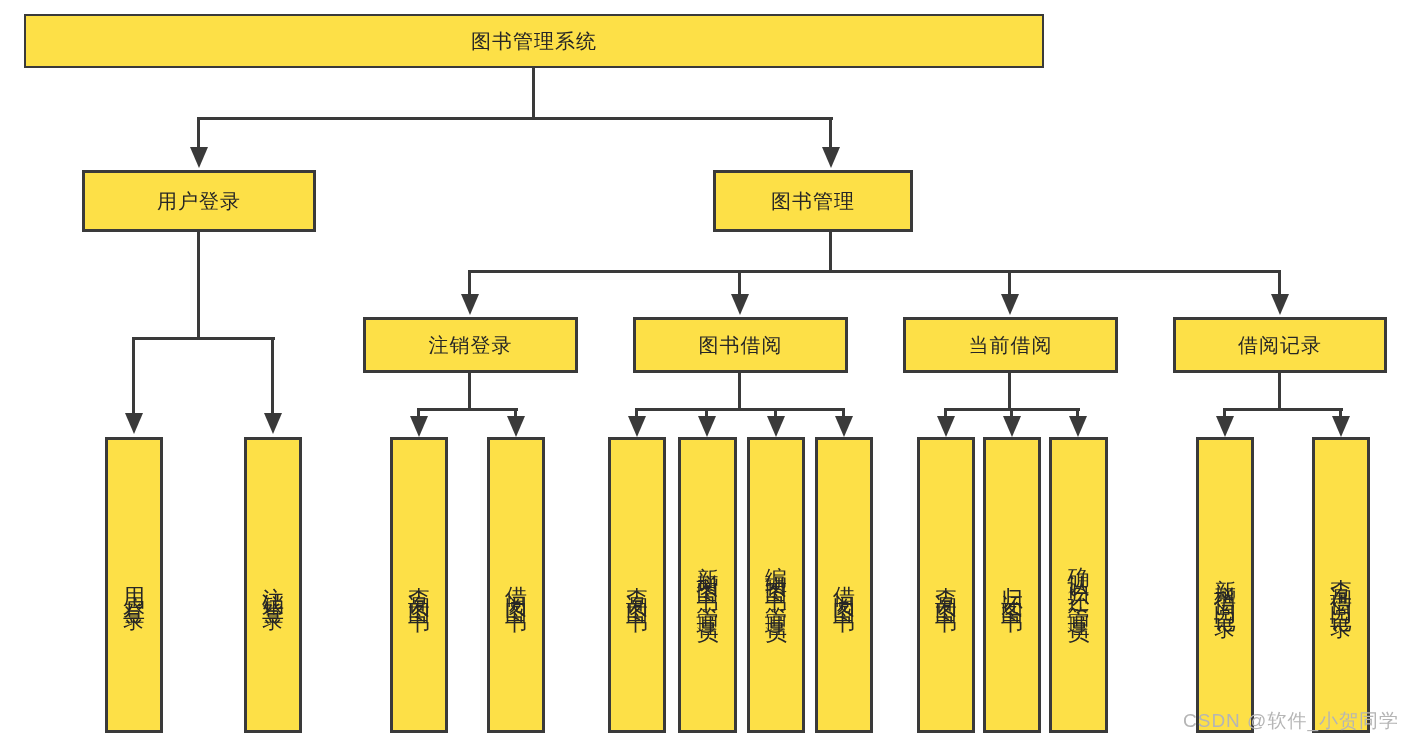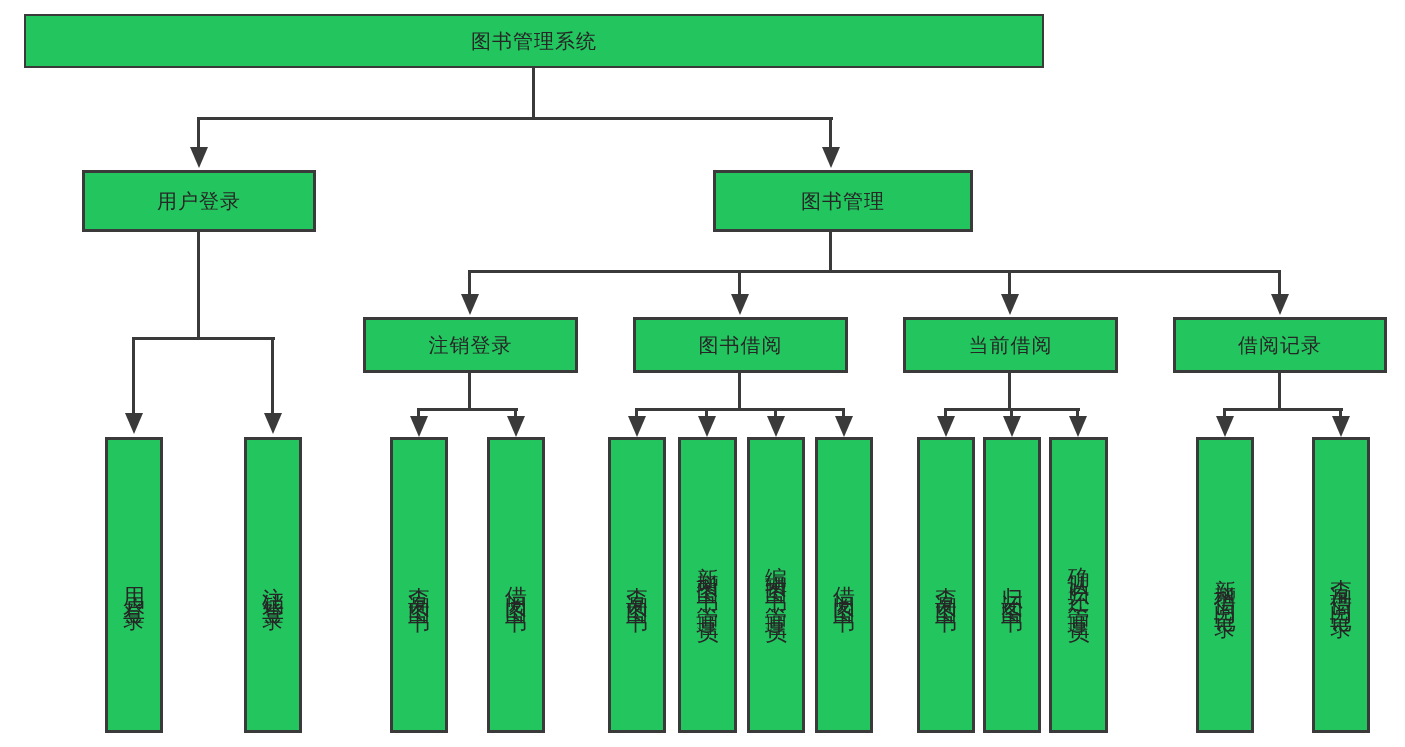--- a/index.html
+++ b/index.html
@@ -11,21 +11,21 @@
     width: 1405px;
     height: 747px;
     background: #ffffff;
     overflow: hidden;
     color: #262626;
   }
 
   
   .box {
     position: absolute;
-    background: #22c55e;
+    background: #fde047;
     border: 3px solid #3a3a3a;
     display: flex;
     align-items: center;
     justify-content: center;
     z-index: 2;
   }
   .box.thin { border-width: 2px; }
   .box-label {
     font-size: 20px;
     letter-spacing: 1px;
@@ -82,21 +82,21 @@
   <div class="vline" style="left:532px; top:68px; height:50px;"></div>
   <div class="hline" style="left:197px; top:117px; width:636px;"></div>
   <div class="vline" style="left:197px; top:117px; height:31px;"></div>
   <div class="arrow" style="left:190px; top:147px;"></div>
   <div class="vline" style="left:829px; top:117px; height:31px;"></div>
   <div class="arrow" style="left:822px; top:147px;"></div>
 
   <div class="box" style="left:82px; top:170px; width:234px; height:62px;">
     <span class="box-label">用户登录</span>
   </div>
-  <div class="box" style="left:713px; top:170px; width:260px; height:62px;">
+  <div class="box" style="left:713px; top:170px; width:200px; height:62px;">
     <span class="box-label">图书管理</span>
   </div>
 
   <div class="vline" style="left:197px; top:232px; height:108px;"></div>
   <div class="hline" style="left:132px; top:337px; width:143px;"></div>
   <div class="vline" style="left:132px; top:337px; height:78px;"></div>
   <div class="arrow" style="left:125px; top:413px;"></div>
   <div class="vline" style="left:271px; top:337px; height:78px;"></div>
   <div class="arrow" style="left:264px; top:413px;"></div>
 
@@ -195,14 +195,15 @@
     <span class="leaf-label">确认归还（管理员）</span>
   </div>
 
   <div class="box" style="left:1196px; top:437px; width:58px; height:296px;">
     <span class="leaf-label">新增借阅记录</span>
   </div>
   <div class="box" style="left:1312px; top:437px; width:58px; height:296px;">
     <span class="leaf-label">查询借阅记录</span>
   </div>
 
+  <div class="watermark">CSDN @软件_小贺同学</div>
 
 </div>
 
 </body></html>

